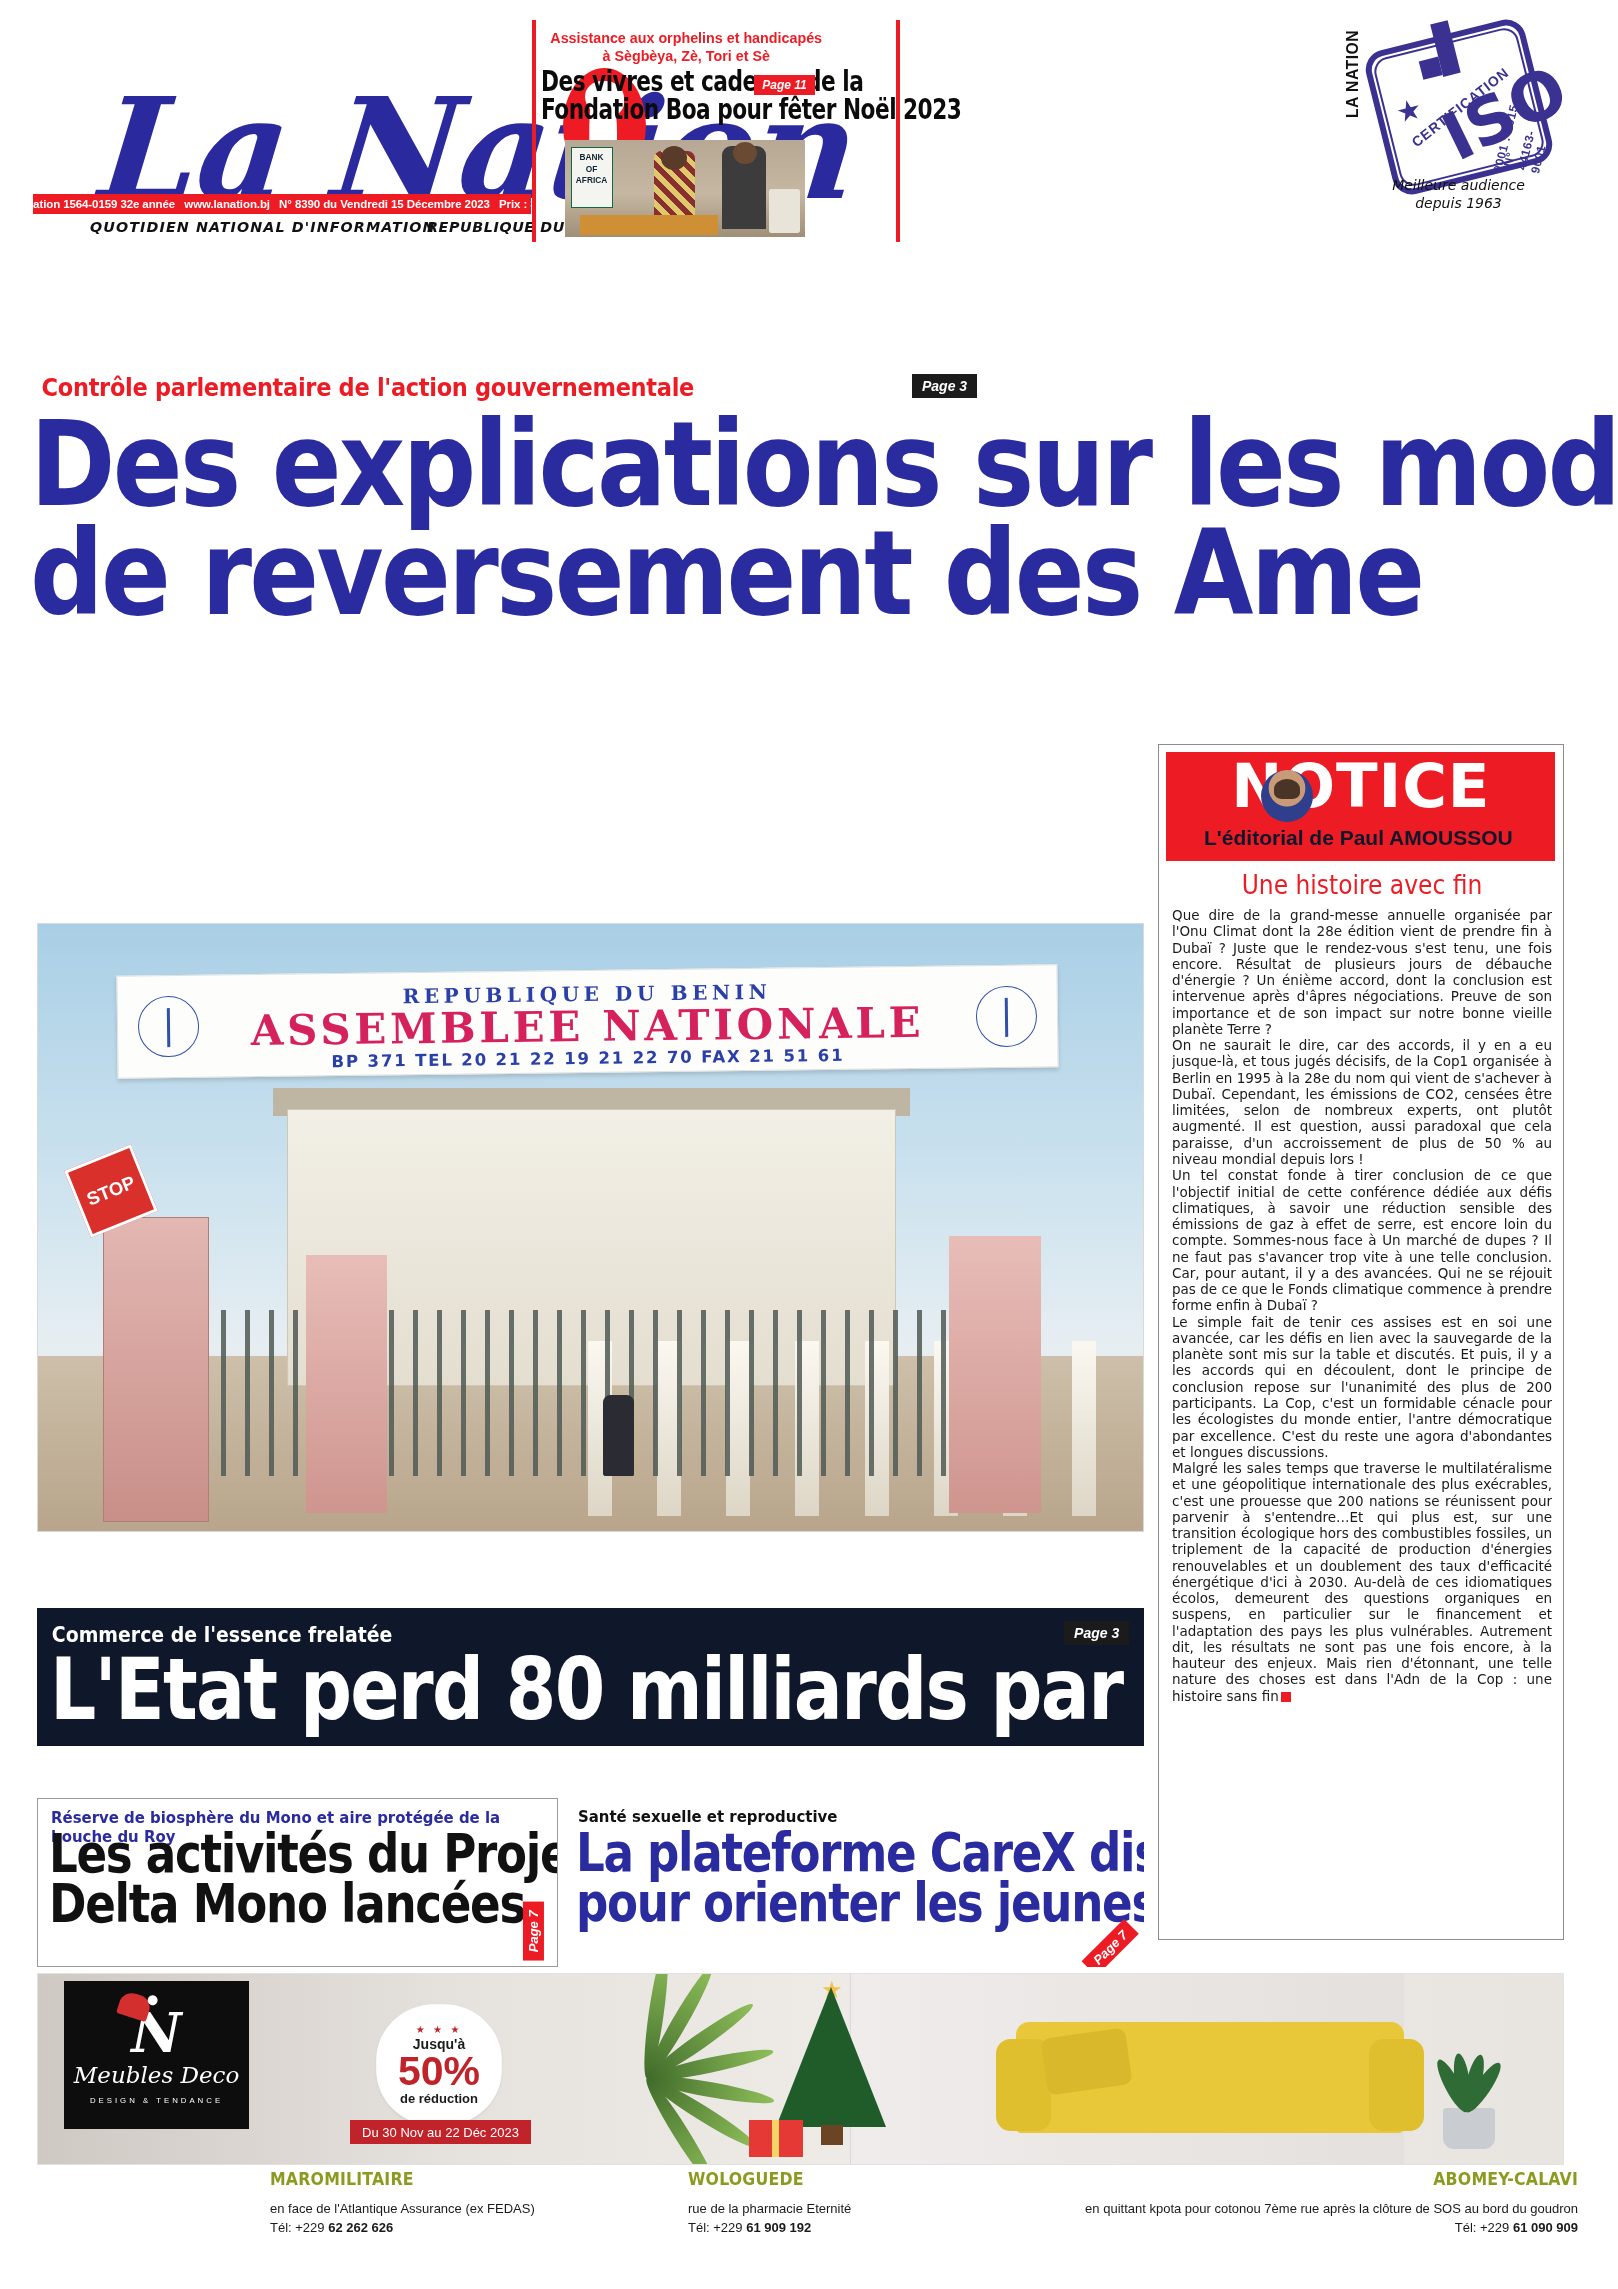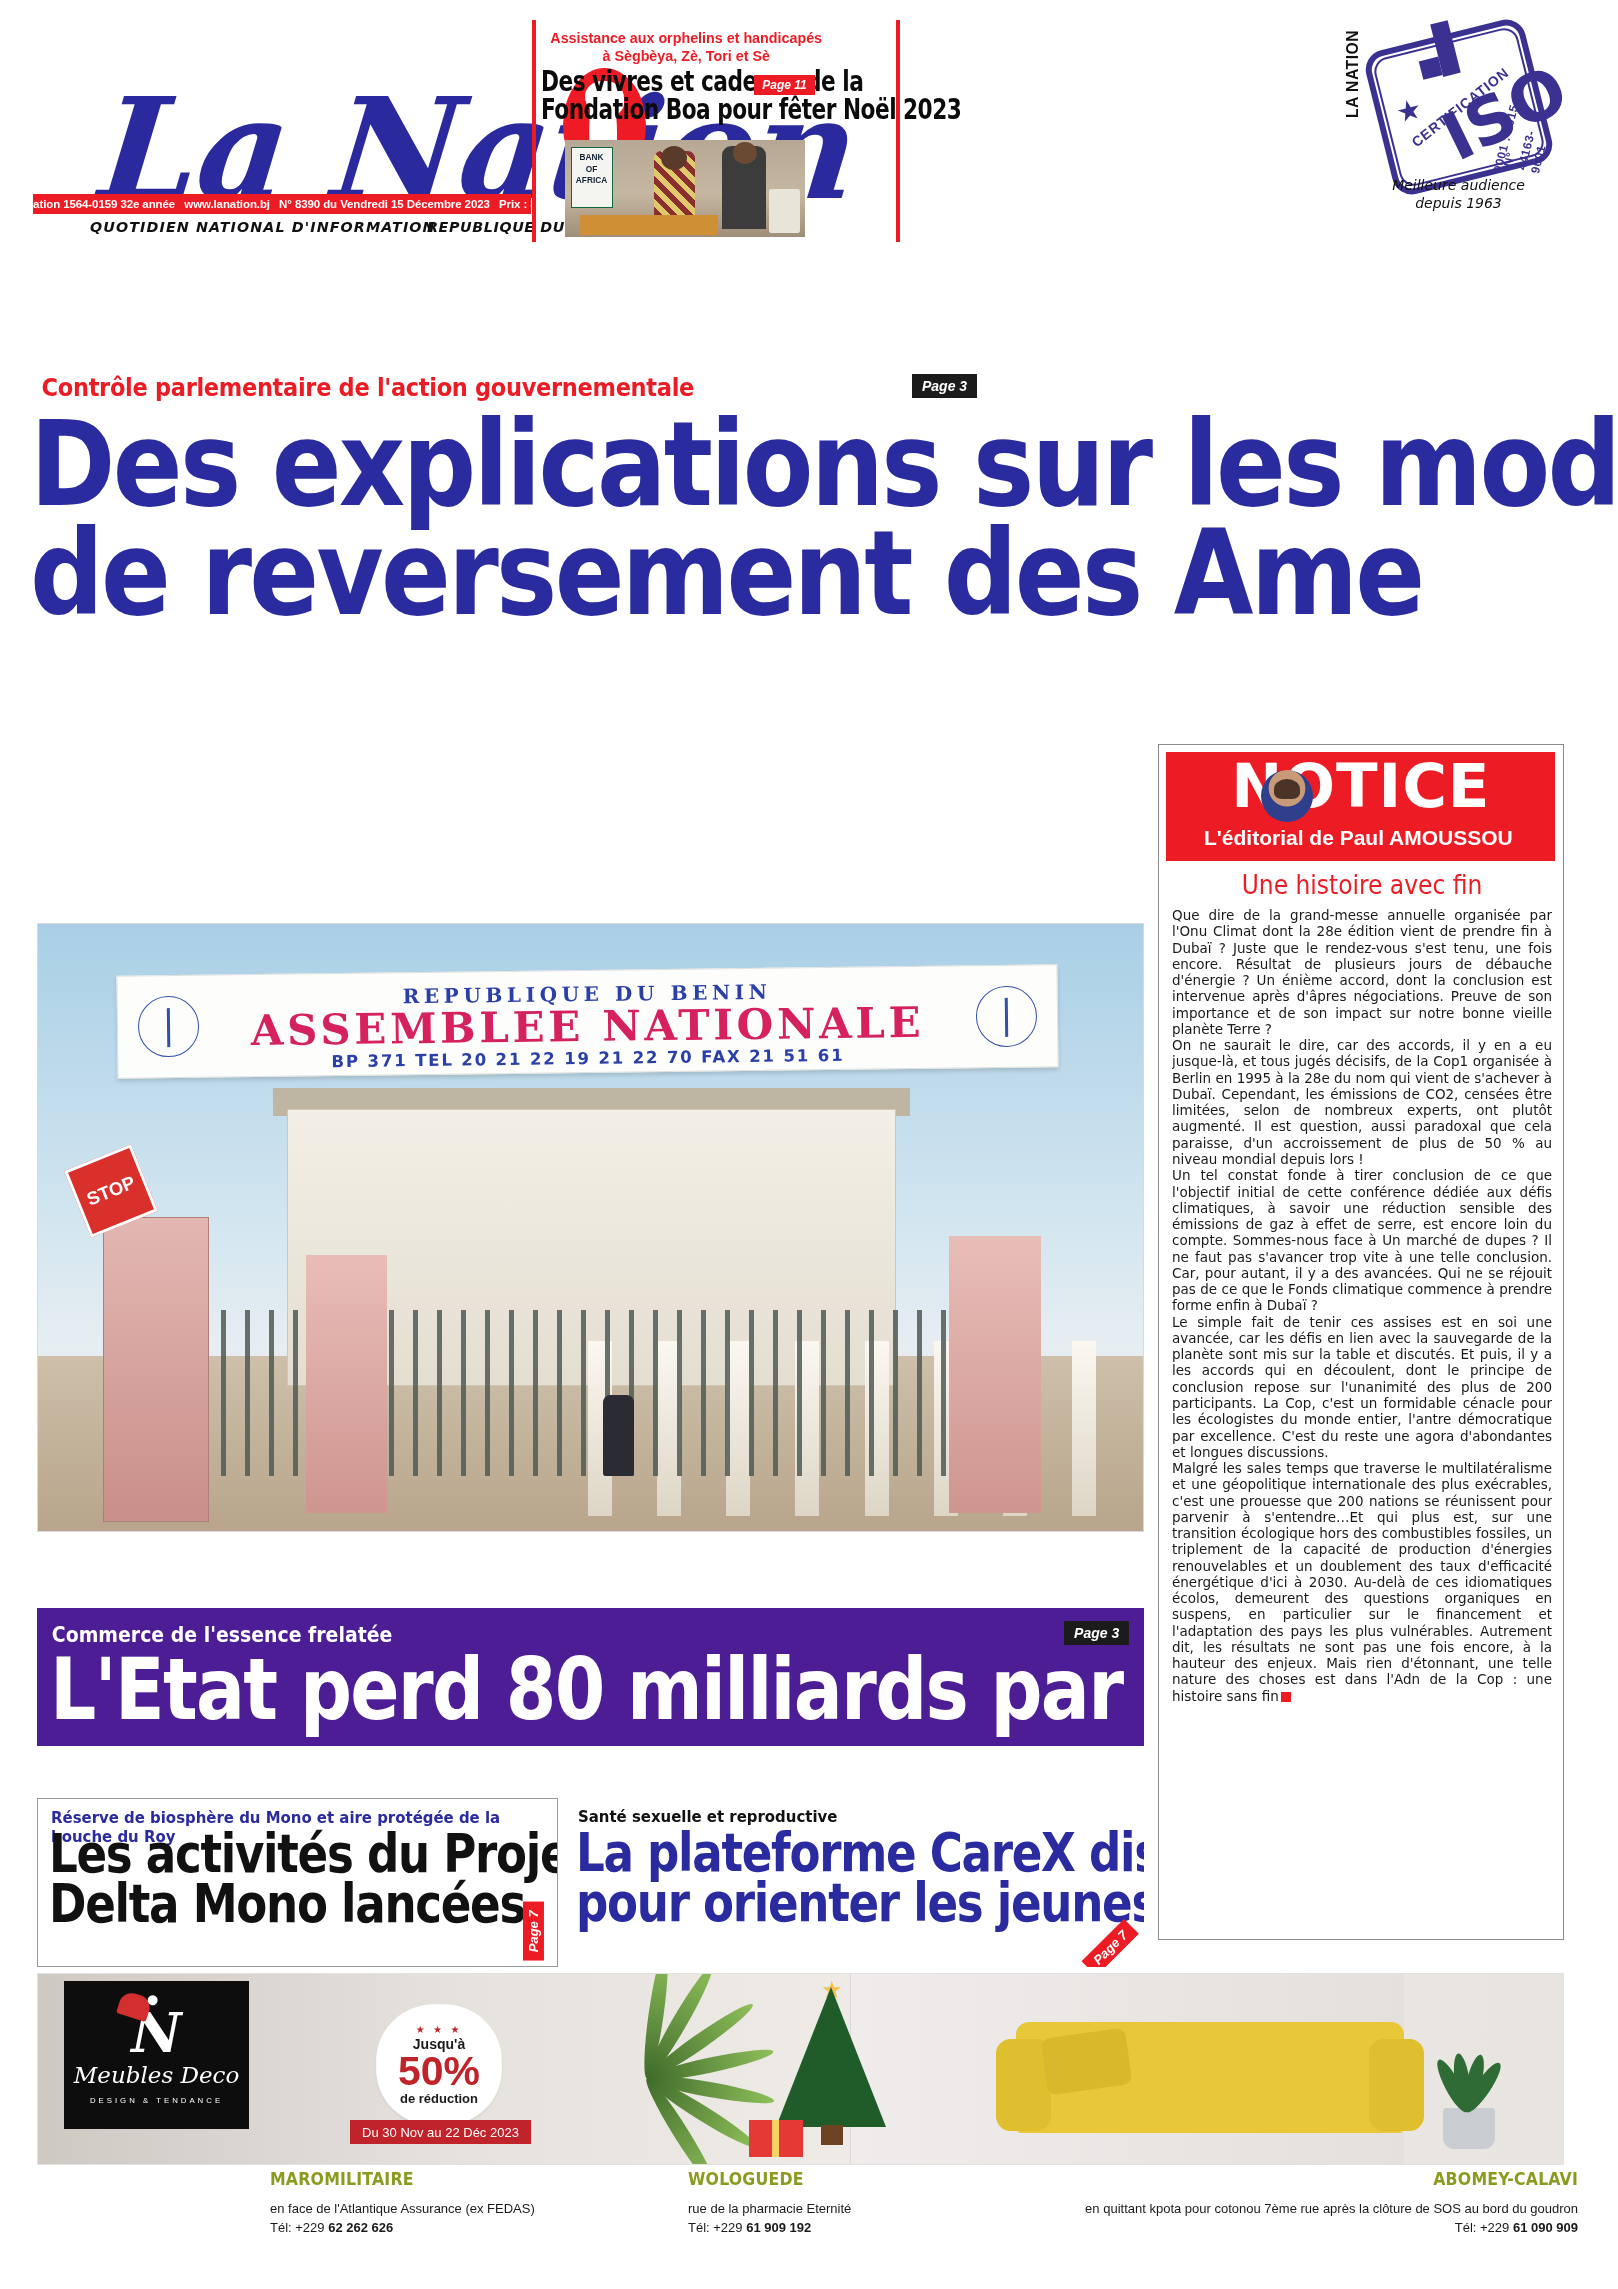--- a/index.html
+++ b/index.html
@@ -201,21 +201,21 @@
     color:#d6215f; font-family:"DejaVu Serif",serif; font-weight:700; font-size:42px; letter-spacing:3.7px;}
   .ph-sign .s3{ position:absolute; left:0; top:78px; width:100%; text-align:center;
     color:#2a3fa8; font-family:"DejaVu Sans",sans-serif; font-weight:700; font-size:16.6px; letter-spacing:1.8px;}
   .ph-seal{ position:absolute; top:20px; width:61px; height:61px; border:1.8px solid #3150a8; border-radius:50%;}
   .ph-seal.l{ left:20px;} .ph-seal.r{ right:20px;}
   .ph-seal::after{ content:""; position:absolute; left:50%; top:11px; margin-left:-1.4px; width:2.8px; height:39px; background:#3150a8;}
 
   
   .redbanner{
     position:absolute; left:37px; top:1608px; width:1107px; height:138px;
-    background:#4c1d95;
+    background:#0f172a;
   }
   .rb-kicker{
     position:absolute; left:14.8px; top:14.8px; color:#fff;
     font-weight:700; font-size:21px;
     font-family:"DejaVu Sans Condensed","Liberation Sans Narrow","Liberation Sans",sans-serif;
   }
   .rb-head{
     position:absolute; left:13px; top:42px; width:1089px;
     color:#fff; font-weight:700; font-size:85px; line-height:0.95;
     font-family:"DejaVu Sans Condensed","Liberation Sans Narrow","Liberation Sans",sans-serif;
@@ -274,21 +274,21 @@
     position:absolute; left:95px; top:18.5px; width:52px; height:52px;
     border-radius:50%; overflow:hidden;
     background:radial-gradient(circle at 50% 35%, #c89a78 0 42%, #2f3f8c 44% 100%);
   }
   .notice-face::after{
     content:""; position:absolute; left:13px; top:9.2px; width:26px; height:20px;
     background:#4a3428; border-radius:50% 50% 30% 30%;
   }
   .notice-sub{
     position:absolute; left:0; top:74px; width:384px; text-align:center;
-    color:#ffffff; font-weight:700; font-size:21px;
+    color:#0f172a; font-weight:700; font-size:21px;
   }
   .edito-title{
     position:absolute; left:0; top:125px; width:406px; text-align:center;
     color:#ed1c24; font-size:26px;
     font-family:"DejaVu Sans Condensed","Liberation Sans Narrow","Liberation Sans",sans-serif;
   }
   .edito-body{
     position:absolute; left:13px; top:162px; width:380px; height:1020px;
     font-family:"DejaVu Sans", sans-serif;
     font-size:13.5px; line-height:1.205; color:#1a1a1a;

